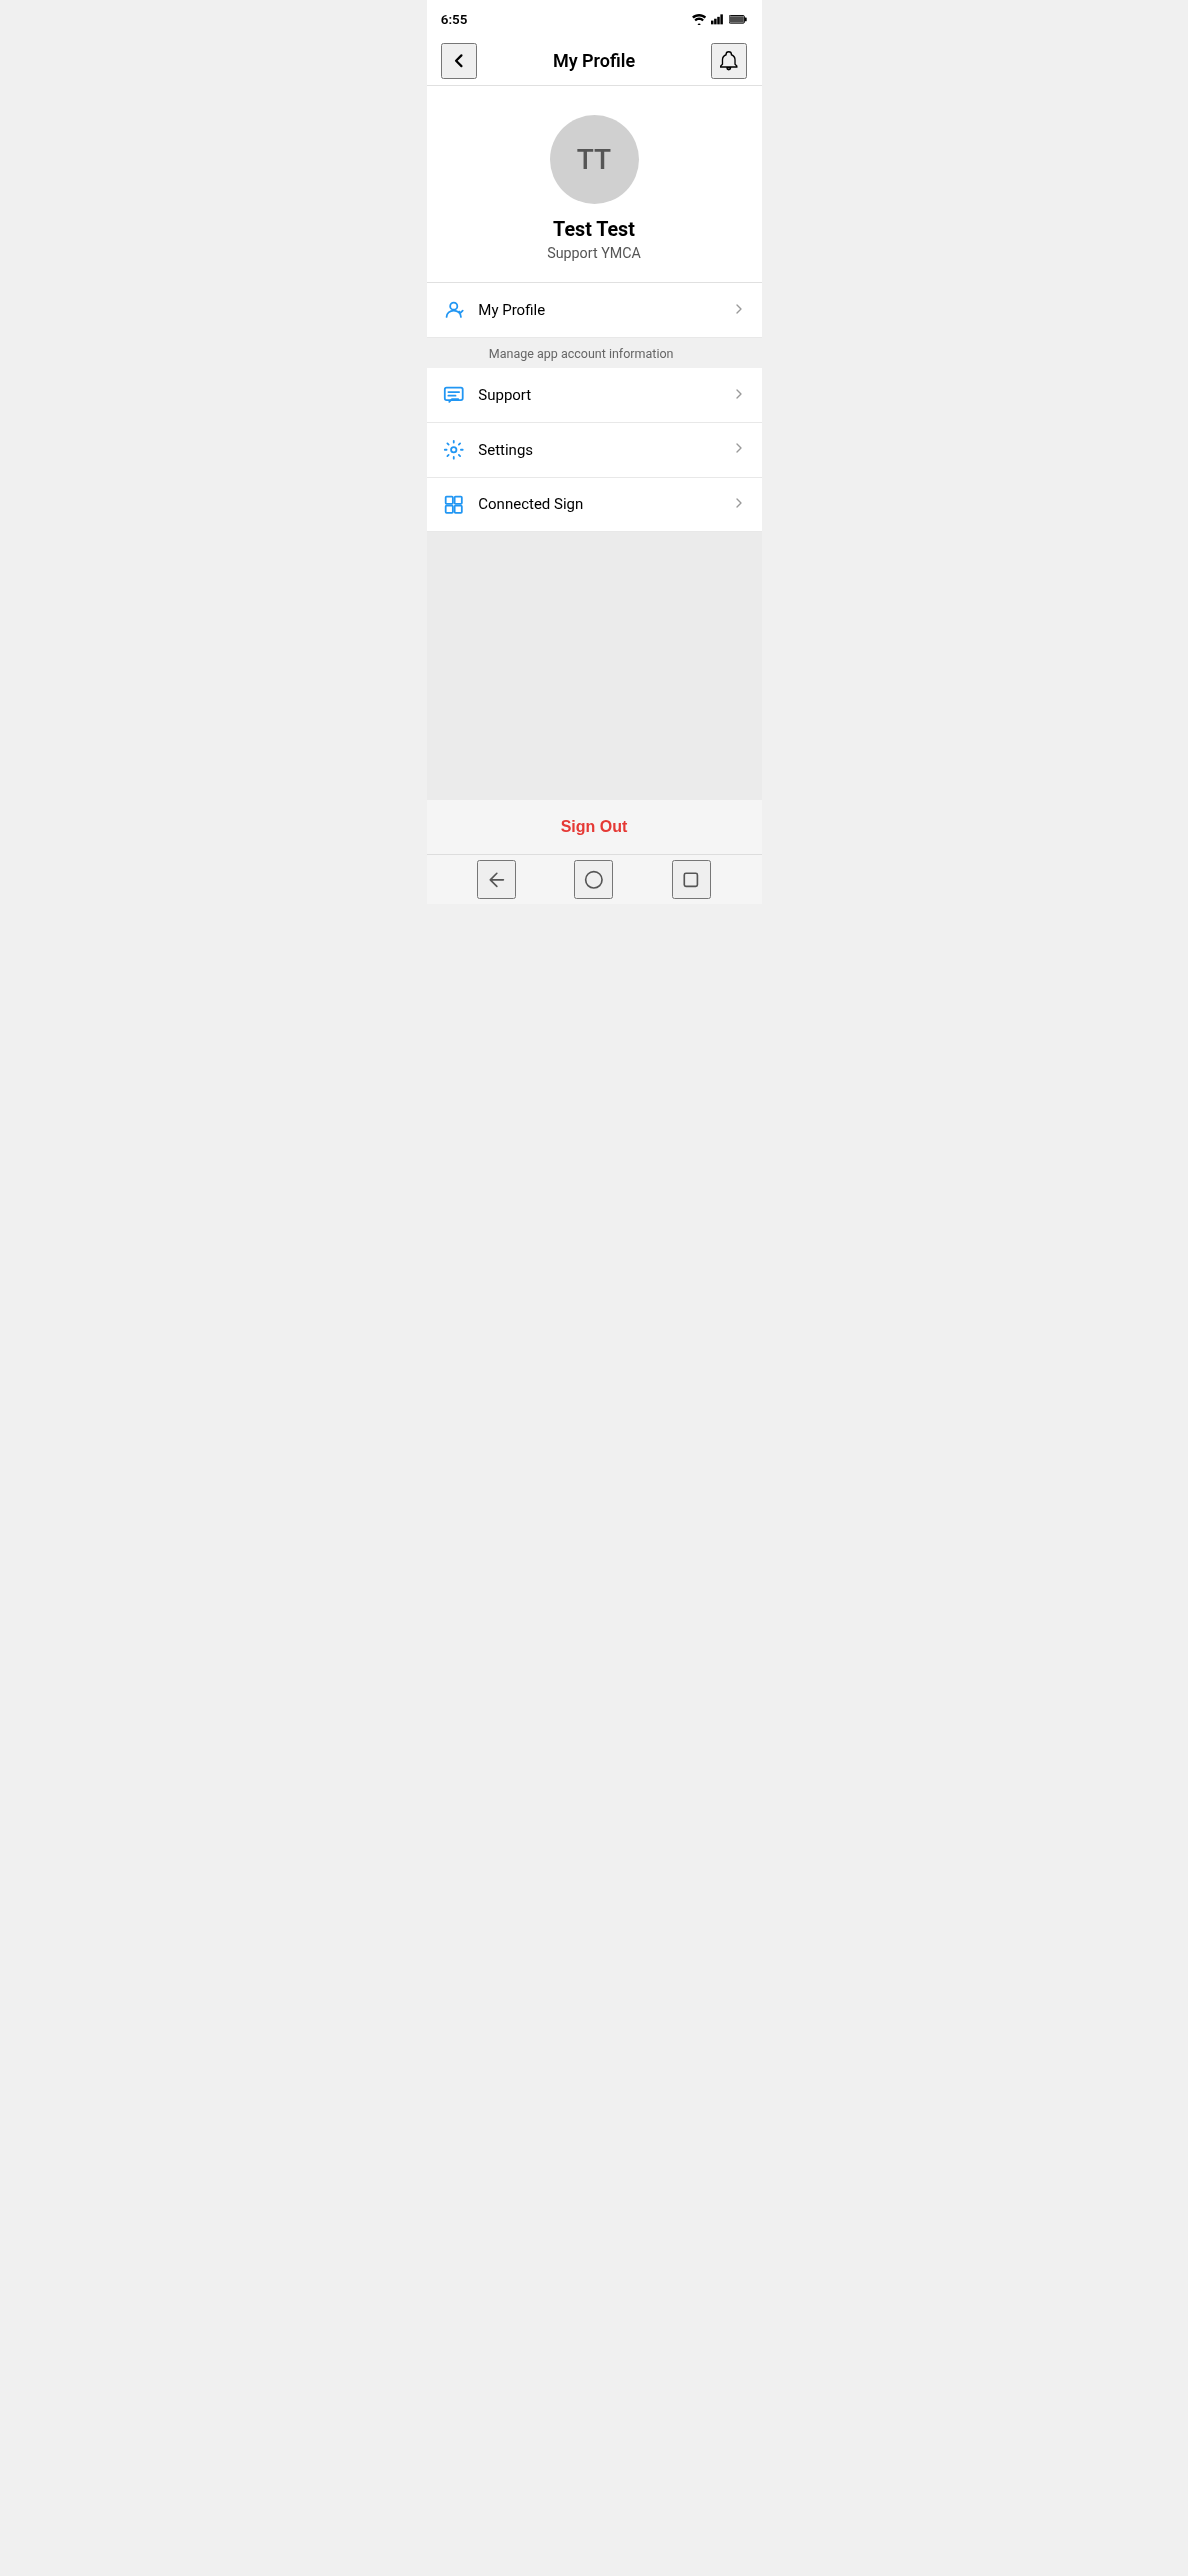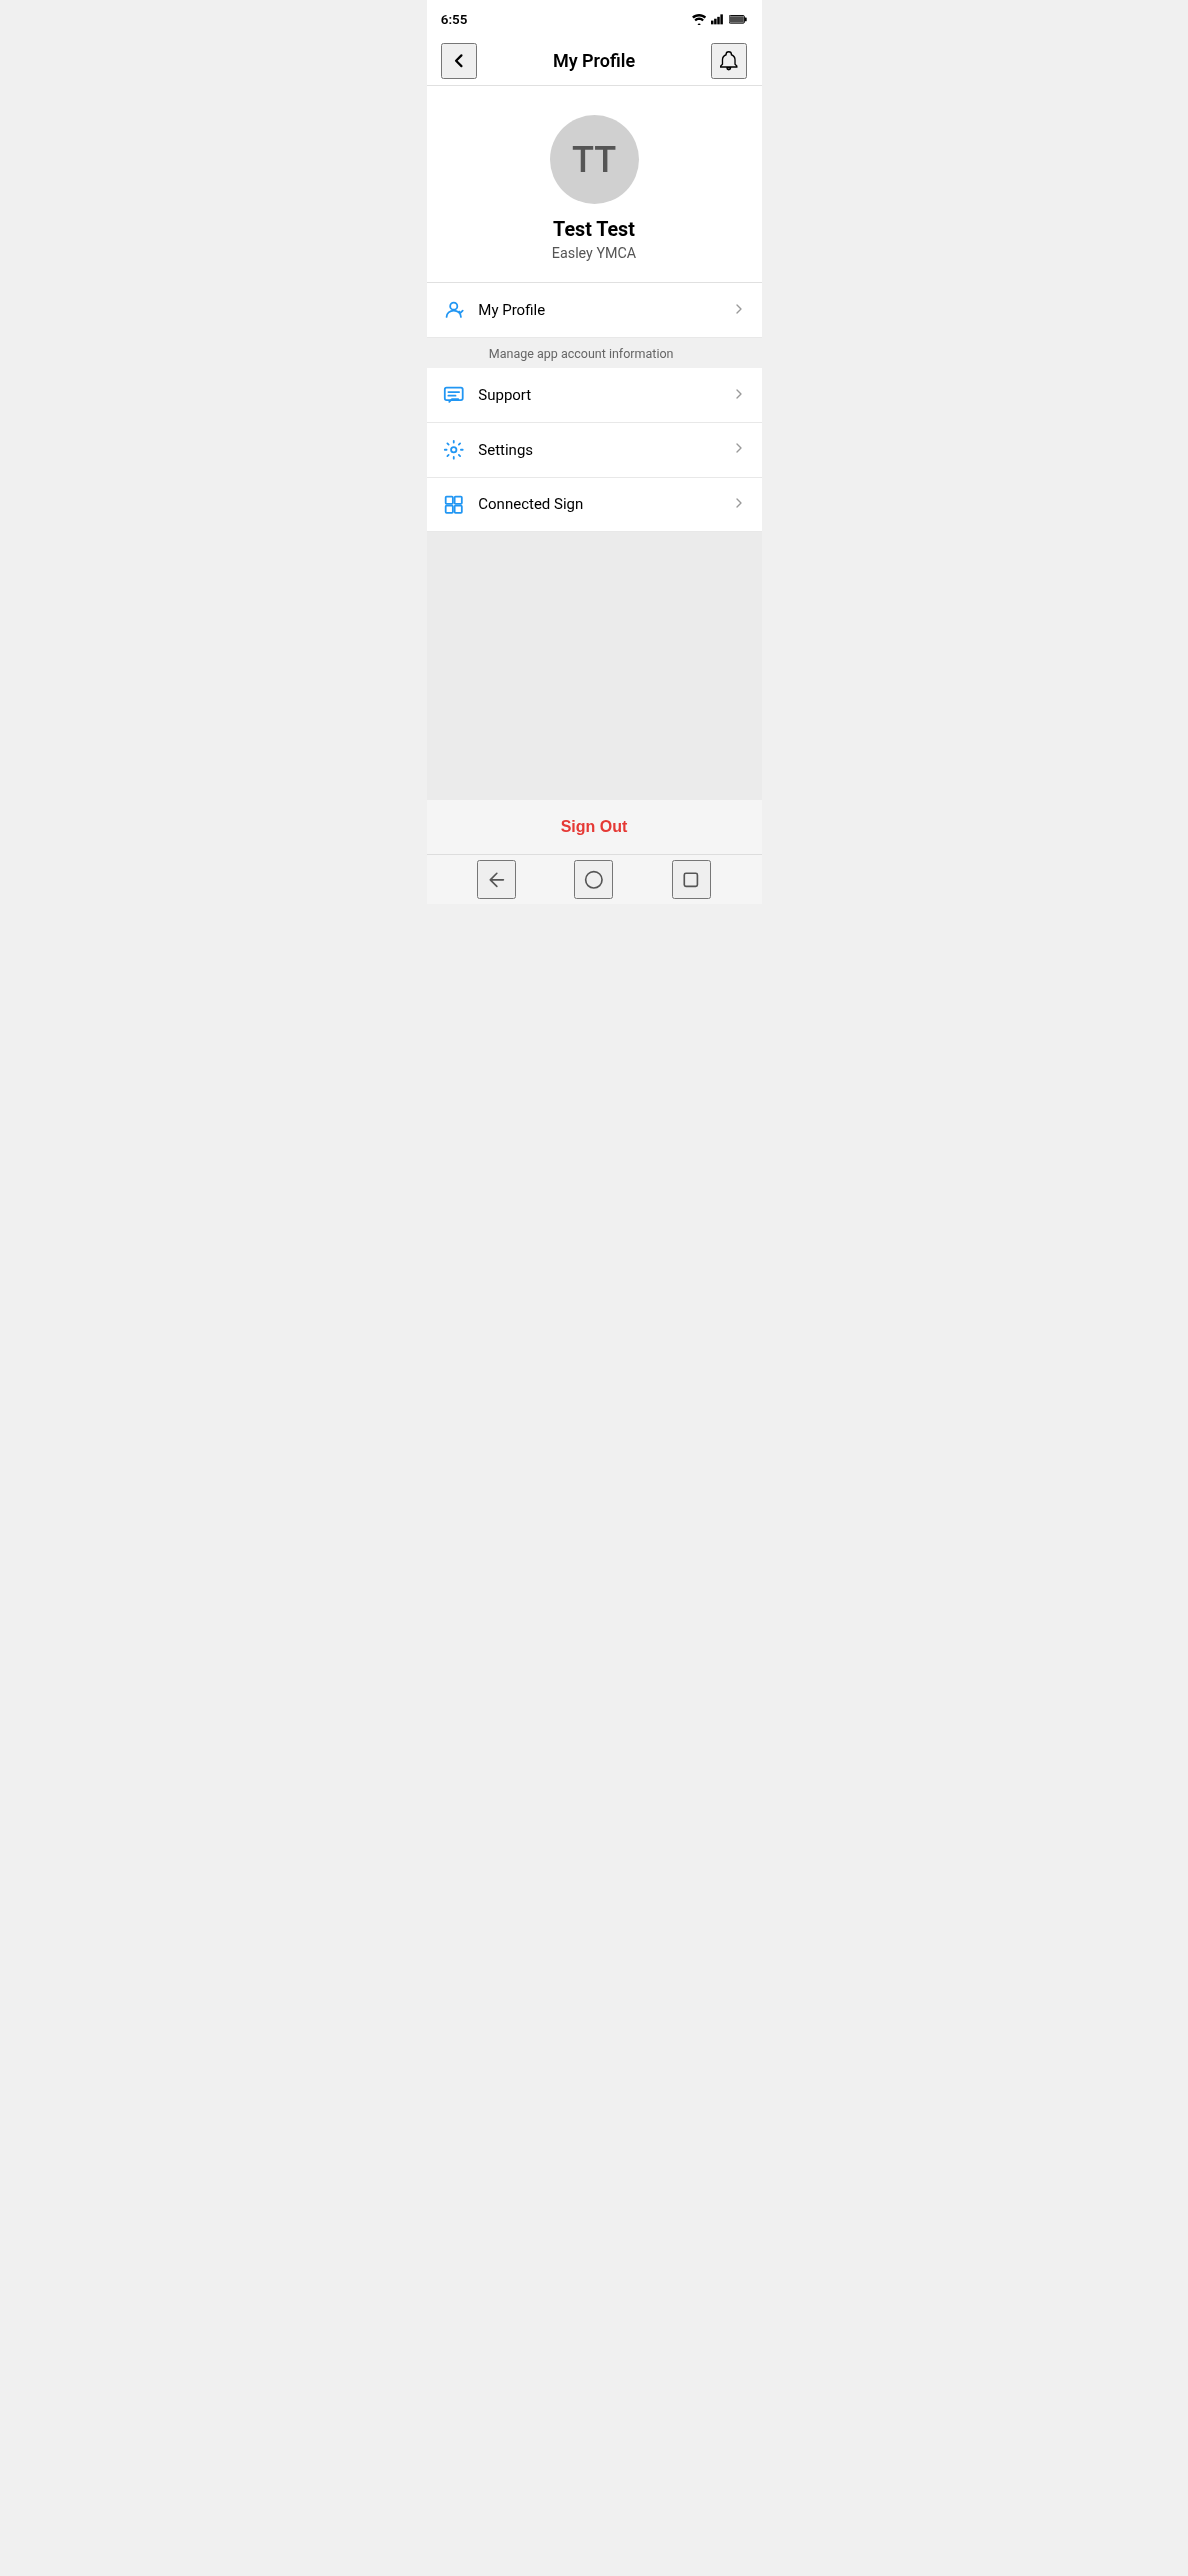--- a/index.html
+++ b/index.html
@@ -103,21 +103,21 @@
       height: 89px;
       border-radius: 50%;
       background: #d0d0d0;
       display: flex;
       align-items: center;
       justify-content: center;
       margin-bottom: 14.3px;
     }
 
     .avatar-initials {
-      font-size: 36px;
+      font-size: 28px;
       font-weight: 500;
       color: #555;
     }
 
     .profile-name {
       font-size: 19.7px;
       font-weight: 700;
       color: #000;
       margin-bottom: 3.6px;
       text-align: right;
@@ -267,21 +267,21 @@
         <path d="M12 2C10.3 2 9 3.3 9 5v.3C6.6 6.2 5 8.5 5 11v5l-2 2v1h18v-1l-2-2v-5c0-2.5-1.6-4.8-4-5.7V5c0-1.7-1.3-3-3-3zm0 20c1.1 0 2-.9 2-2h-4c0 1.1.9 2 2 2z" stroke="#000" stroke-width="1.5" fill="none"></path>
       </svg>
     </button>
   </div>
 
   <div class="profile-section">
     <div class="avatar-circle">
       <span class="avatar-initials">TT</span>
     </div>
     <div class="profile-name">Test Test</div>
-    <div class="profile-org">Easley YMCA</div>
+    <div class="profile-org">Support YMCA</div>
   </div>
 
   <div class="menu-section">
 
     <div class="menu-item">
       <div class="menu-item-left">
         <span class="menu-icon">
           <svg width="21.5" height="21.5" viewBox="0 0 24 24" fill="none">
             <circle cx="12" cy="8" r="4" stroke="#2196F3" stroke-width="2"></circle>
             <path d="M4 20c0-4 3.6-7 8-7s8 3 8 7" stroke="#2196F3" stroke-width="2" stroke-linecap="round"></path>

